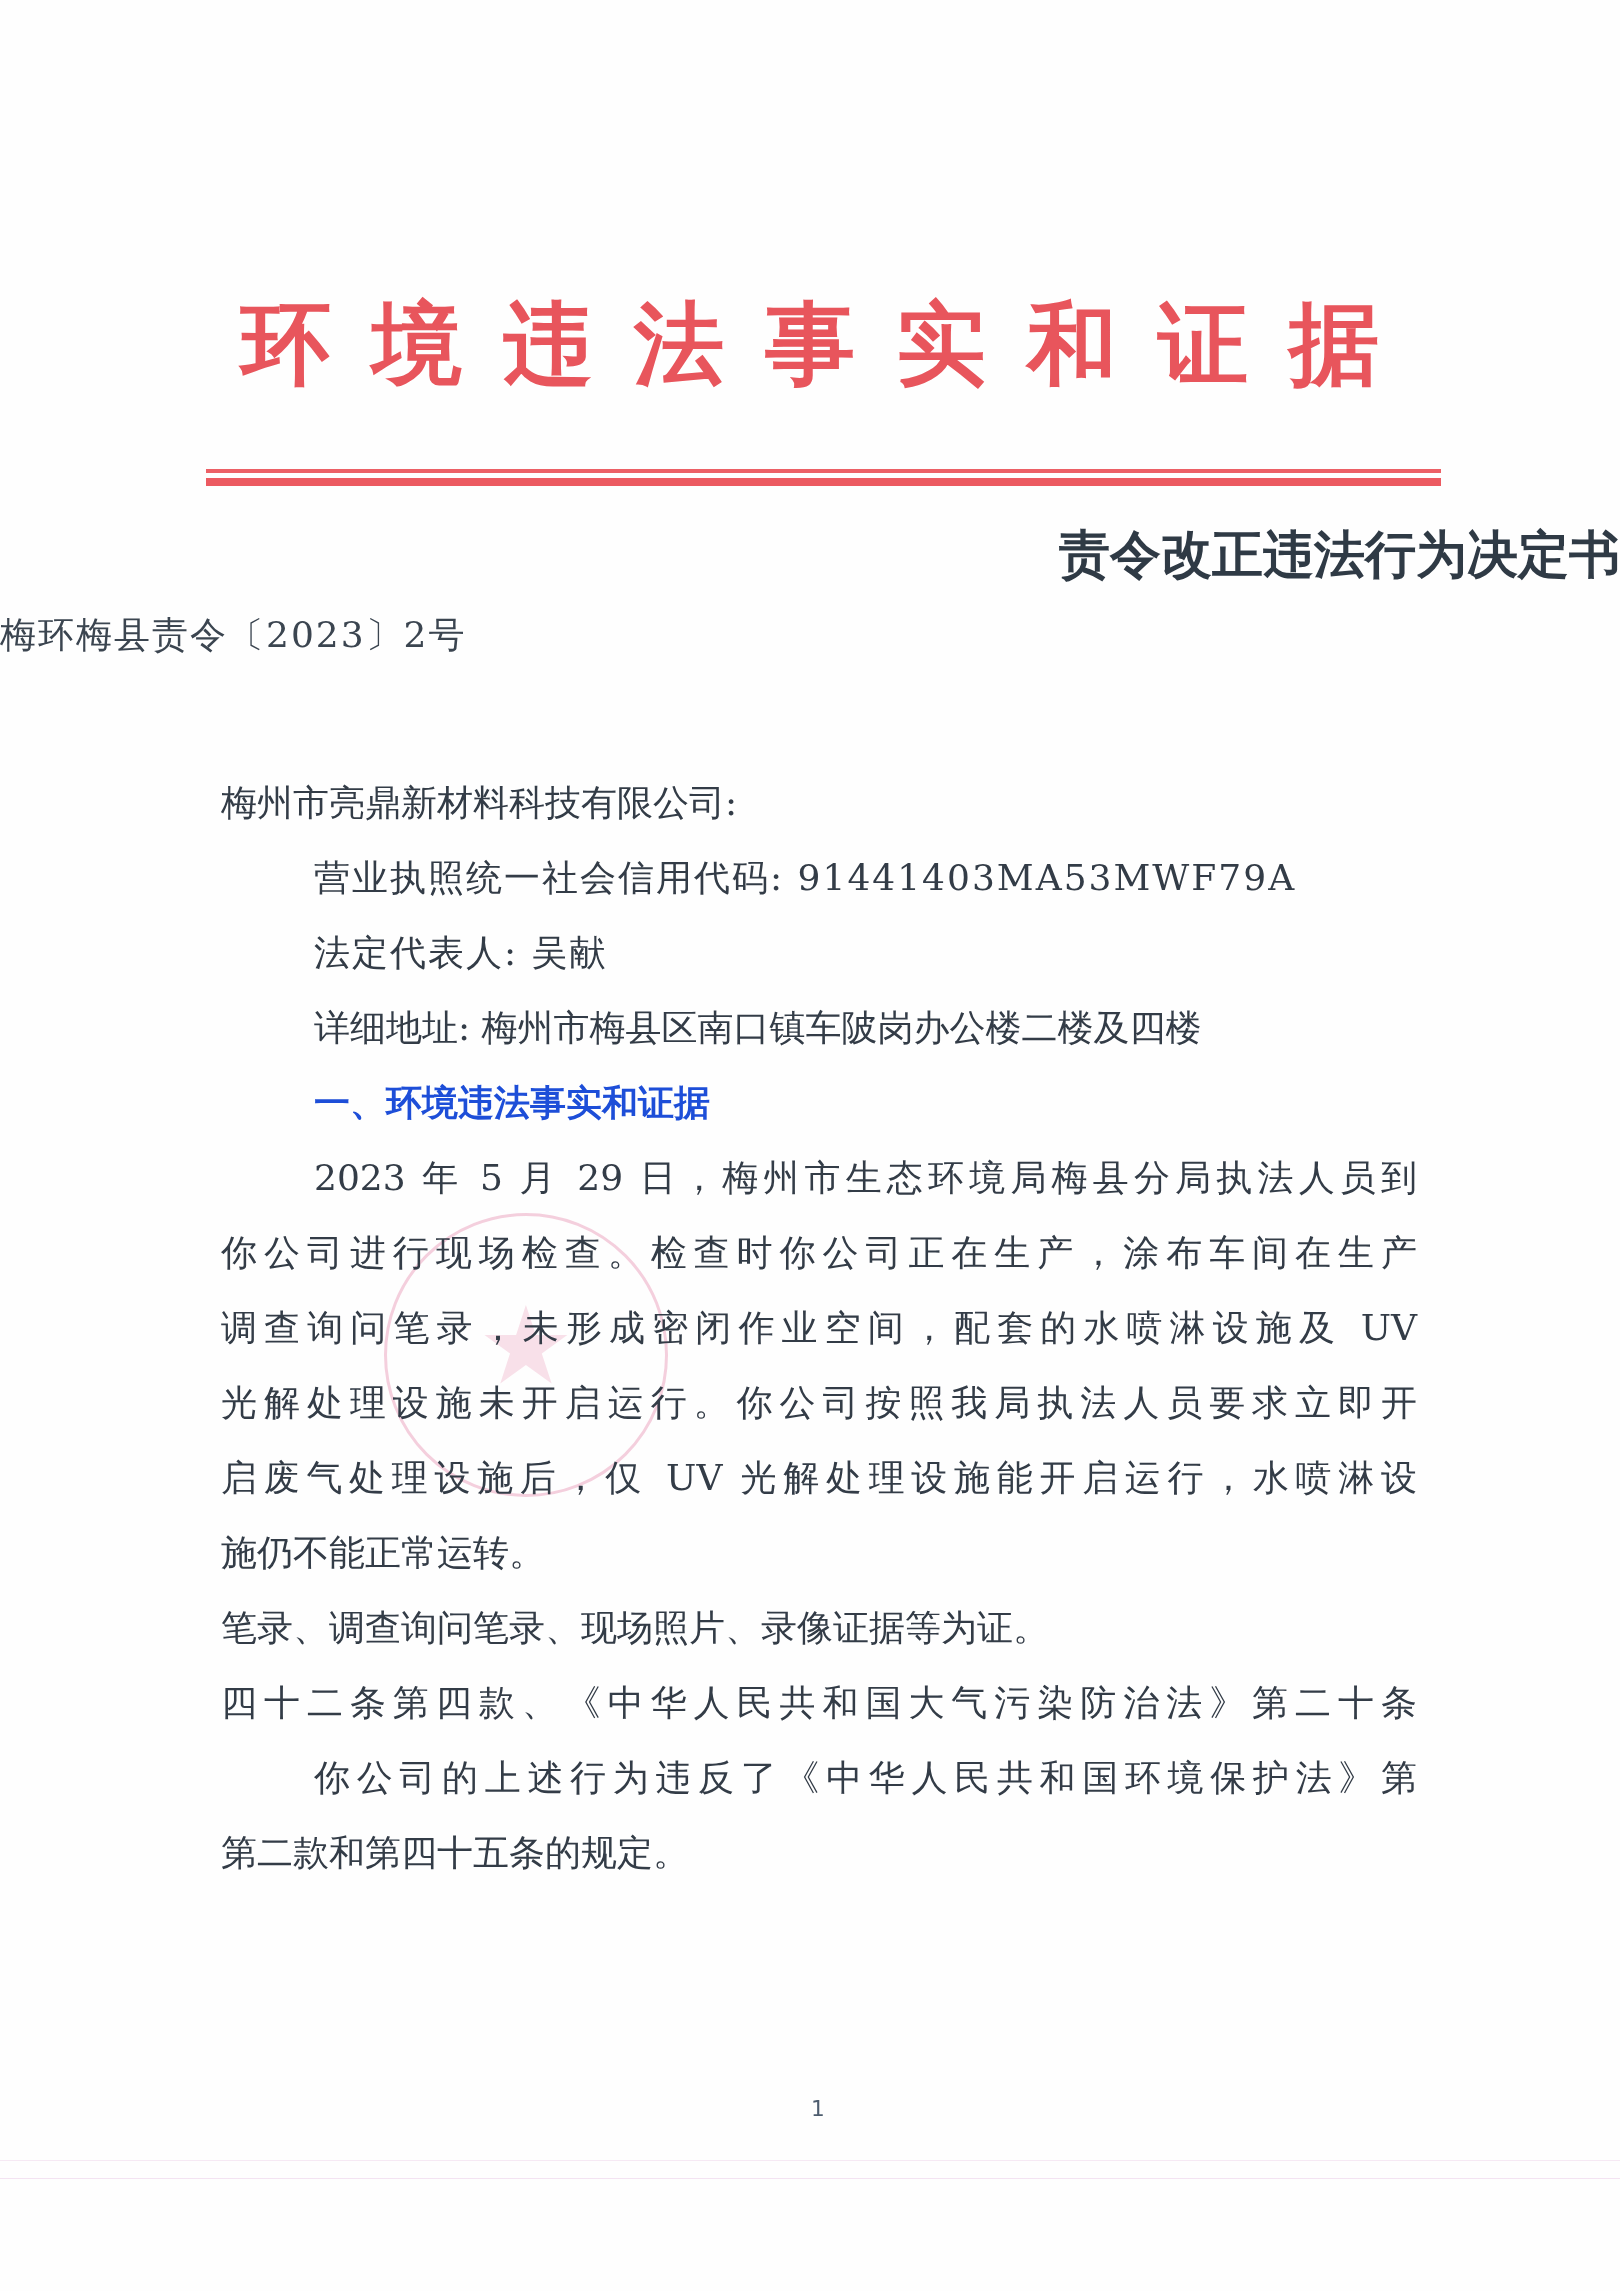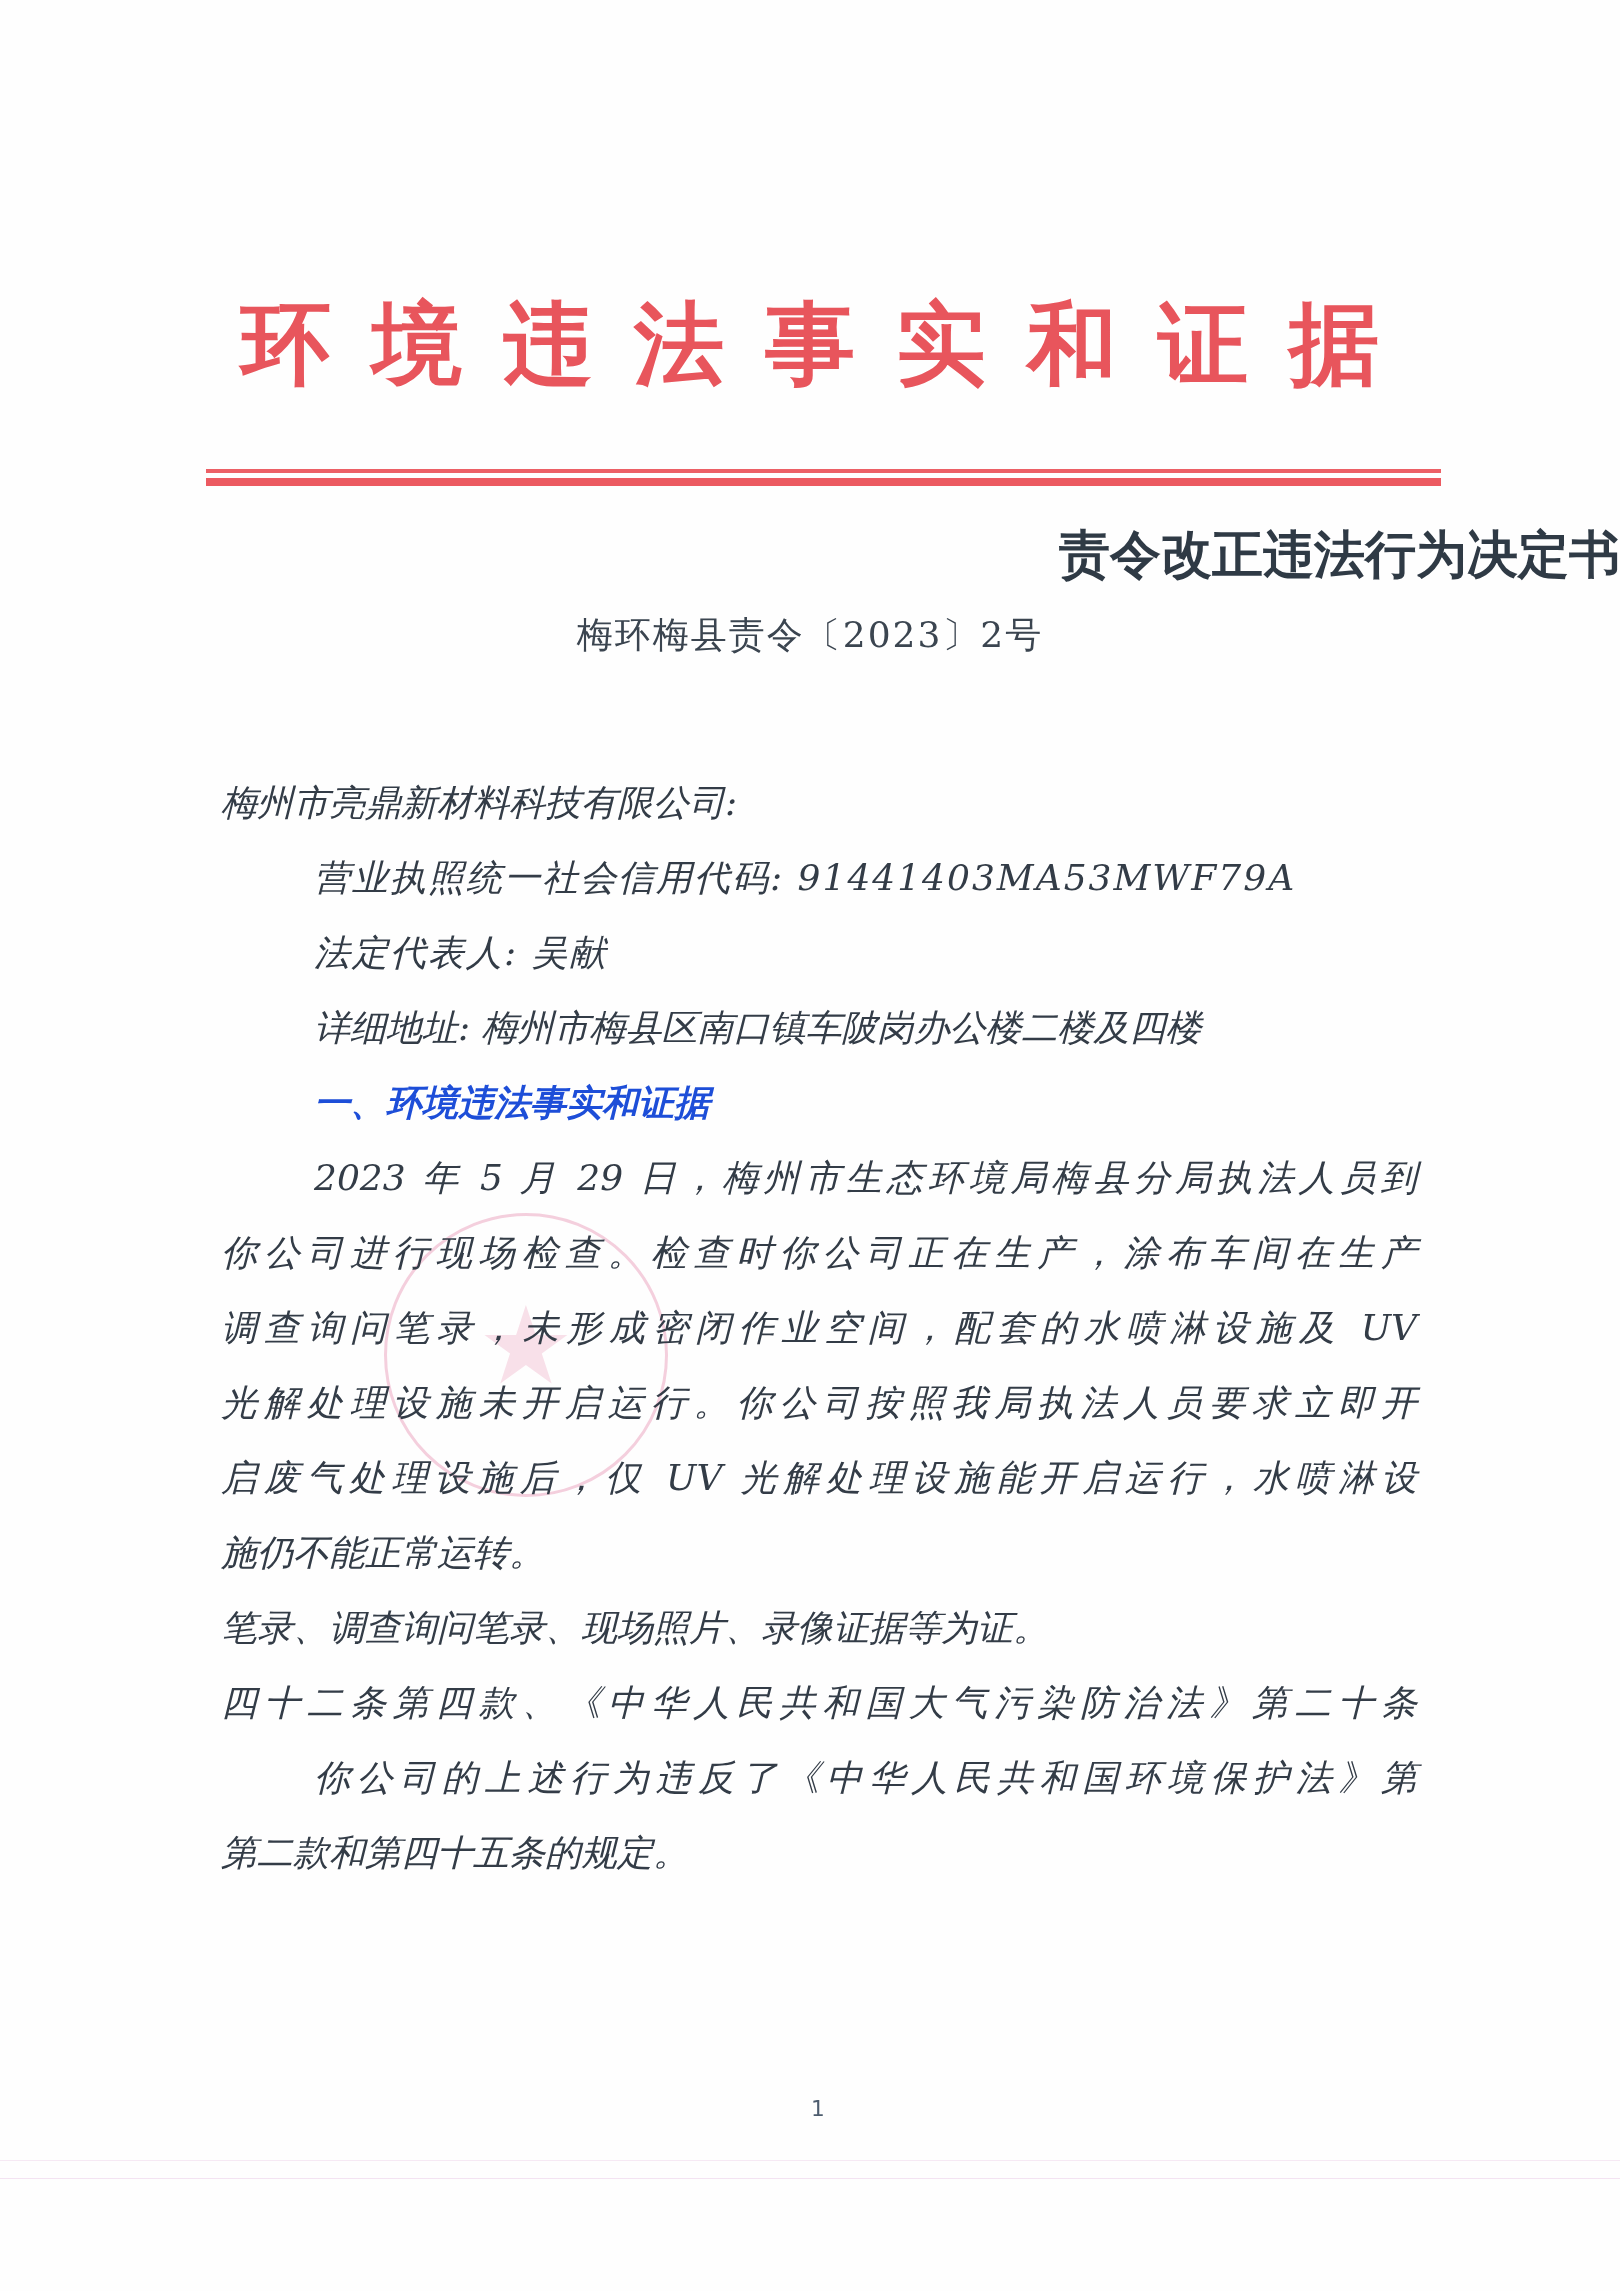--- a/index.html
+++ b/index.html
@@ -13,30 +13,30 @@
     padding-left: 41px; box-sizing: border-box;
   }
   .rule-thin { position: absolute; left: 206px; width: 1235px; top: 469px; height: 3.9px; background: #ec6066; }
   .rule-thick { position: absolute; left: 206px; width: 1235px; top: 478px; height: 7.8px; background: #ec5a61; }
   .doc-title {
     position: absolute; left: 0; width: 1620px; top: 522px; text-align: right;
     font-family: "DejaVu Serif", serif; font-weight: bold; font-size: 51px;
     color: #2f3a45; line-height: 65px;
   }
   .doc-number {
-    position: absolute; left: 0; width: 1620px; top: 610px; text-align: center;
+    position: absolute; left: 0; width: 1620px; top: 610px; 
     font-family: "DejaVu Serif", serif; font-size: 36px; color: #3b4550;
     line-height: 49px; letter-spacing: 2px;
   }
   .body {
     position: absolute; left: 221px; width: 1196px; top: 765px;
     font-family: "DejaVu Serif", serif; font-size: 36px; color: #333c47;
     line-height: 75px;
   }
-  .line { white-space: nowrap; height: 75px; text-align: justify; text-align-last: justify; font-style: italic; }
+  .line { white-space: nowrap; height: 75px; text-align: justify; text-align-last: justify; }
   .line.last { text-align-last: left; }
   .indent { padding-left: 93px; }
   .heading { font-family: "DejaVu Sans", sans-serif; font-weight: bold; color: #1d4ed8; }
   .meta { padding-left: 93px; text-align-last: left; letter-spacing: 2px; }
   .seal {
     position: absolute; left: 384px; top: 1213px; width: 284px; height: 284px;
     border-radius: 50%; border: 3.9px solid rgba(226,120,160,0.35);
     box-sizing: border-box; pointer-events: none;
   }
   .seal-star {

